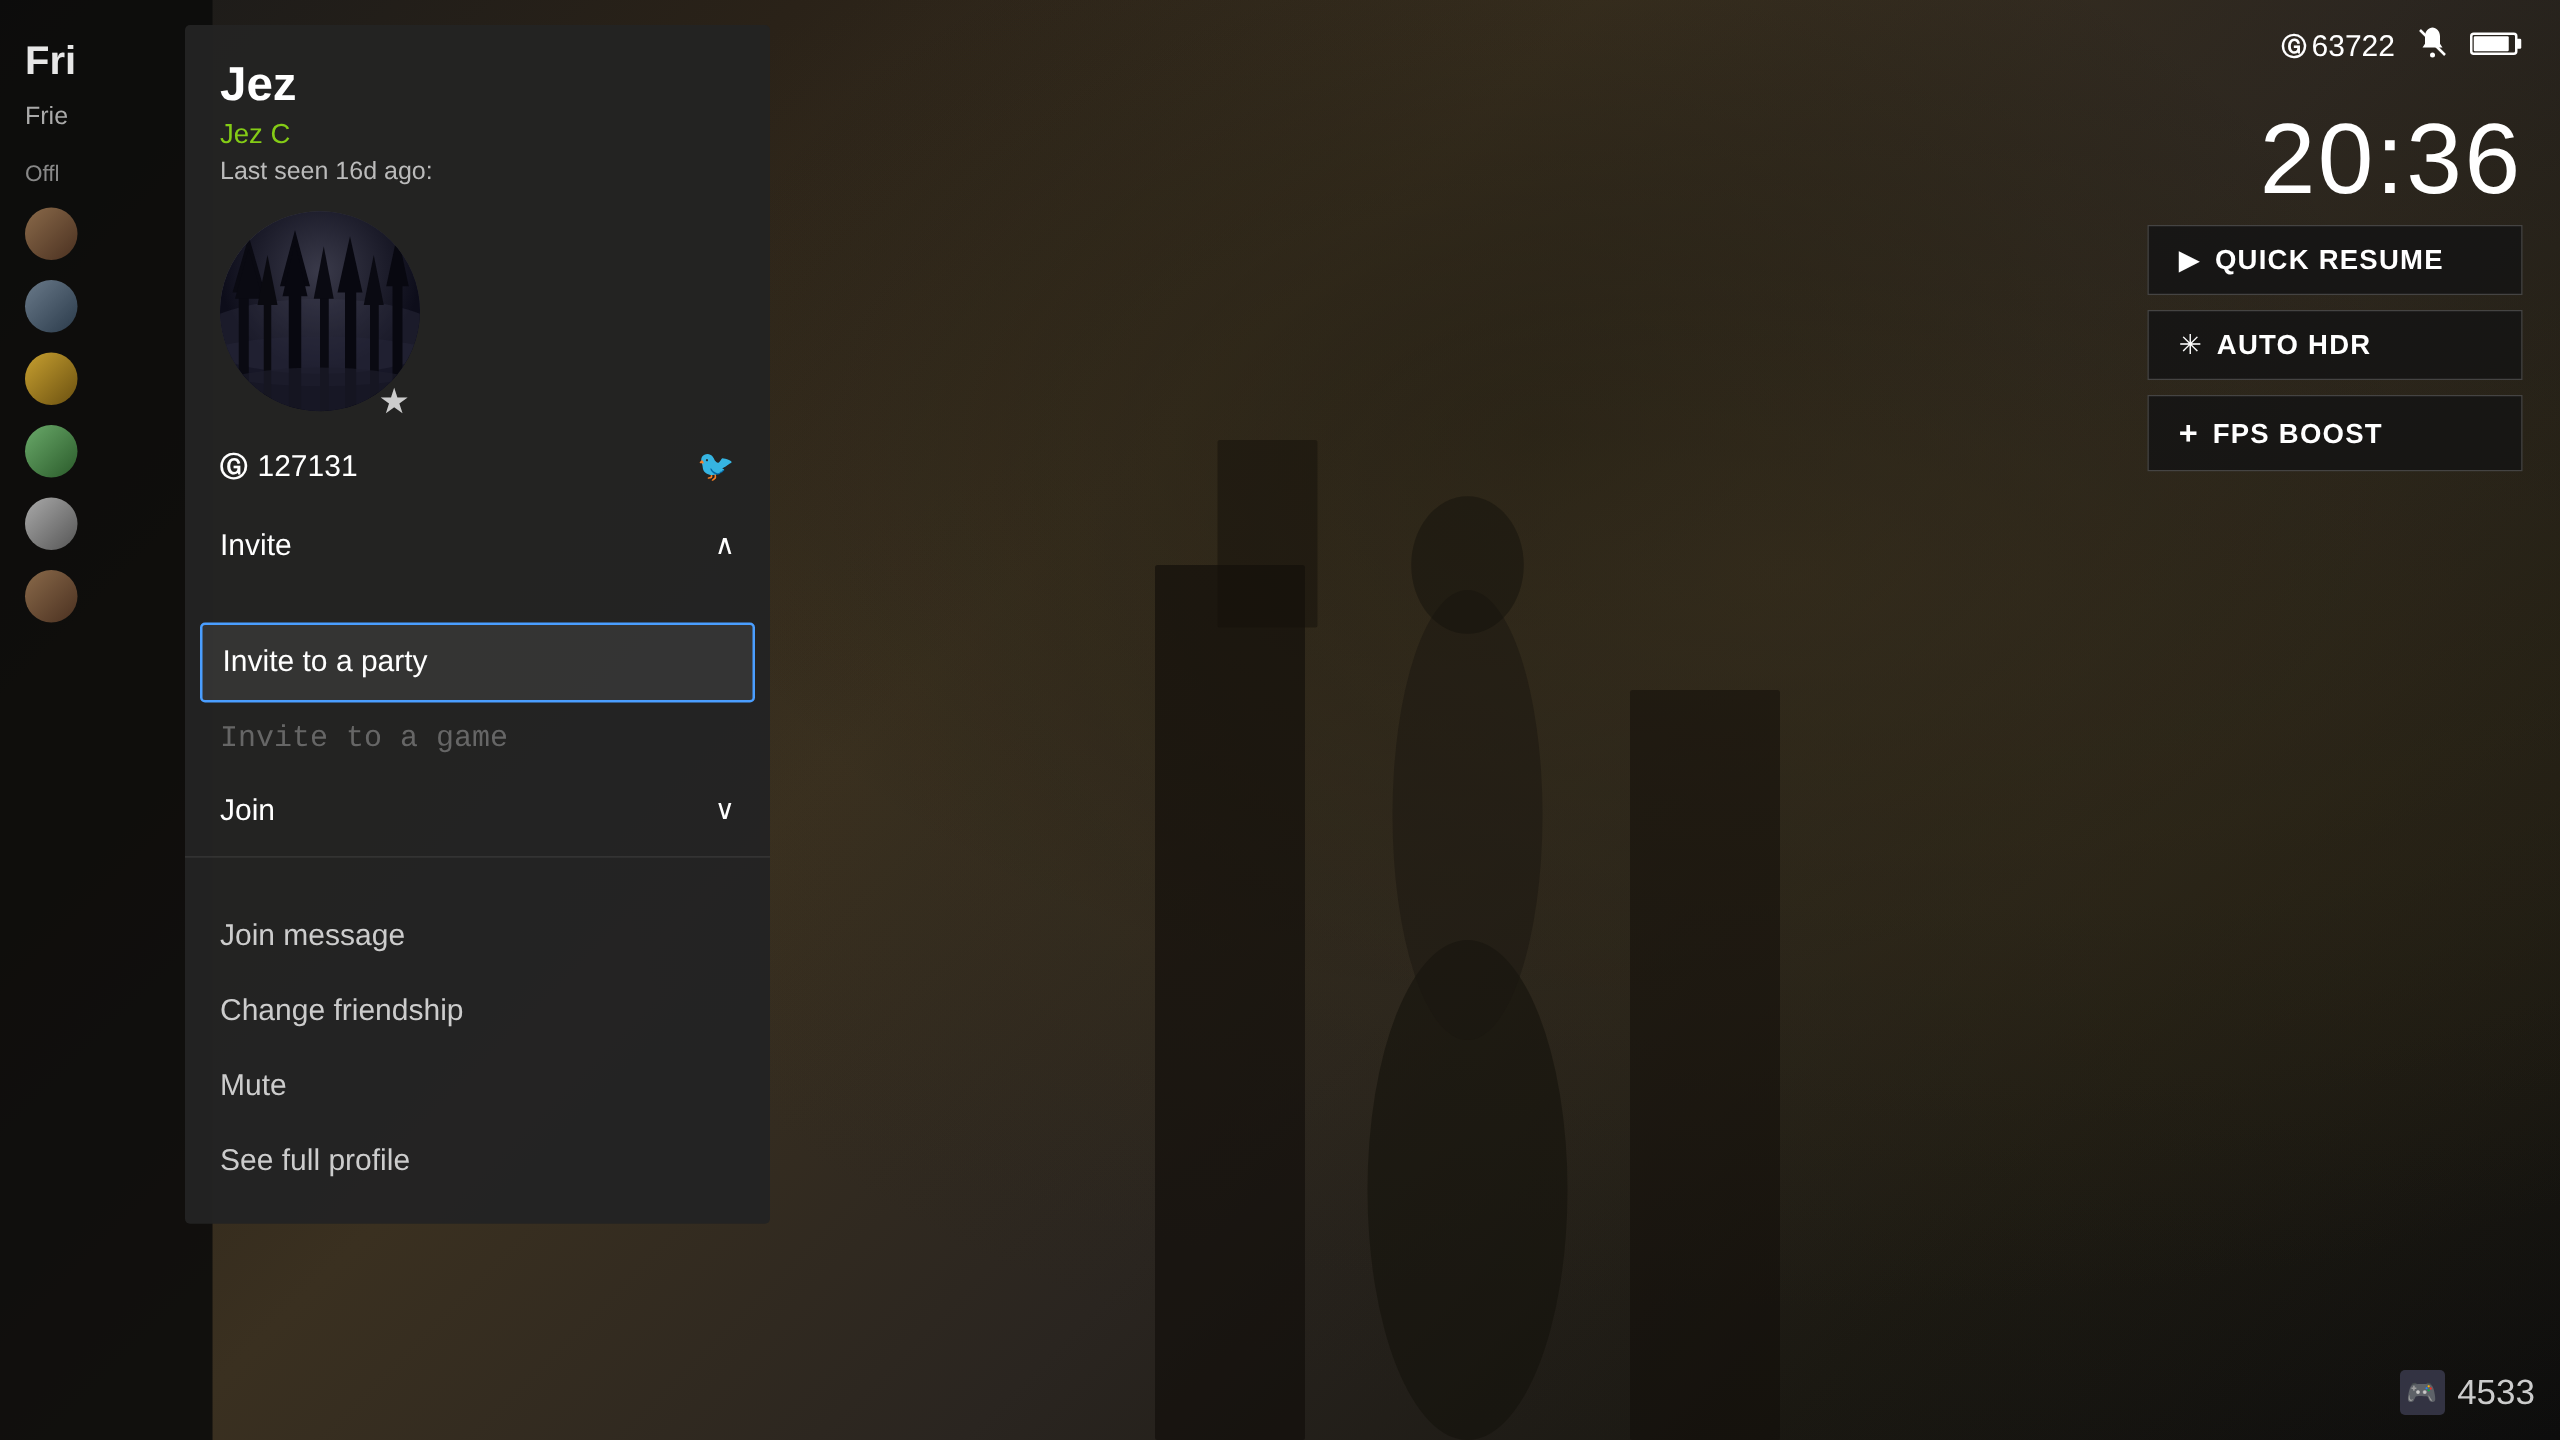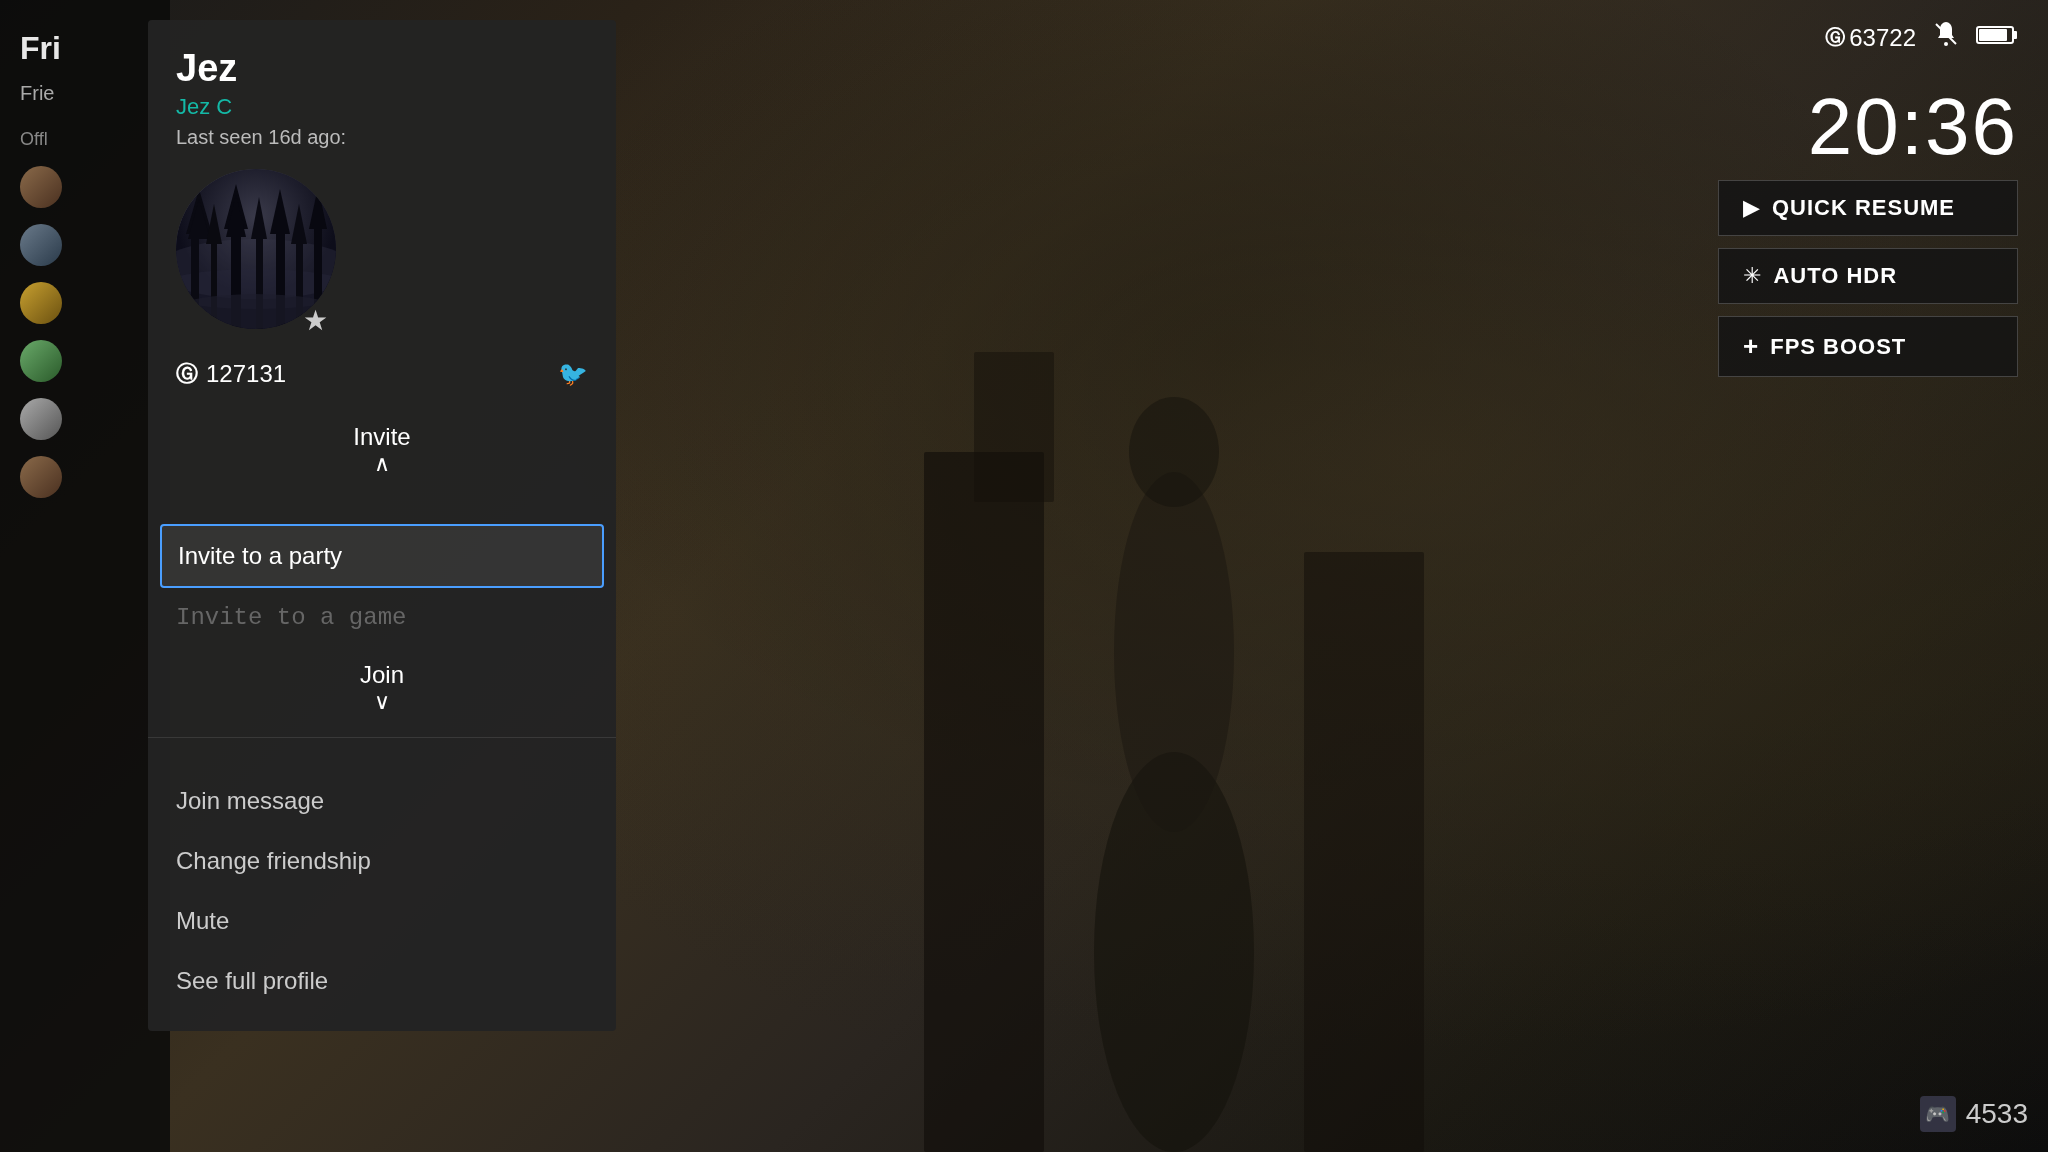--- a/index.html
+++ b/index.html
@@ -98,21 +98,21 @@
     }
 
     .profile-username {
       color: #ffffff;
       font-size: 38px;
       font-weight: 700;
       line-height: 1.1;
     }
 
     .profile-gamertag {
-      color: #14b8a6;
+      color: #84cc16;
       font-size: 22px;
       margin-top: 4px;
     }
 
     .profile-last-seen {
       color: #bbbbbb;
       font-size: 20px;
       margin-top: 6px;
     }
 
@@ -176,25 +176,24 @@
       cursor: pointer;
     }
 
     
     .menu-section {
       margin: 0;
     }
 
     .menu-section-header {
       display: flex;
-      align-items: center;
+      align-items: flex-start;
       justify-content: space-between;
       padding: 14px 28px;
       cursor: pointer;
-      flex-direction: column;
     }
 
     .menu-section-title {
       color: #ffffff;
       font-size: 24px;
       font-weight: 500;
     }
 
     .menu-chevron {
       color: #ffffff;

